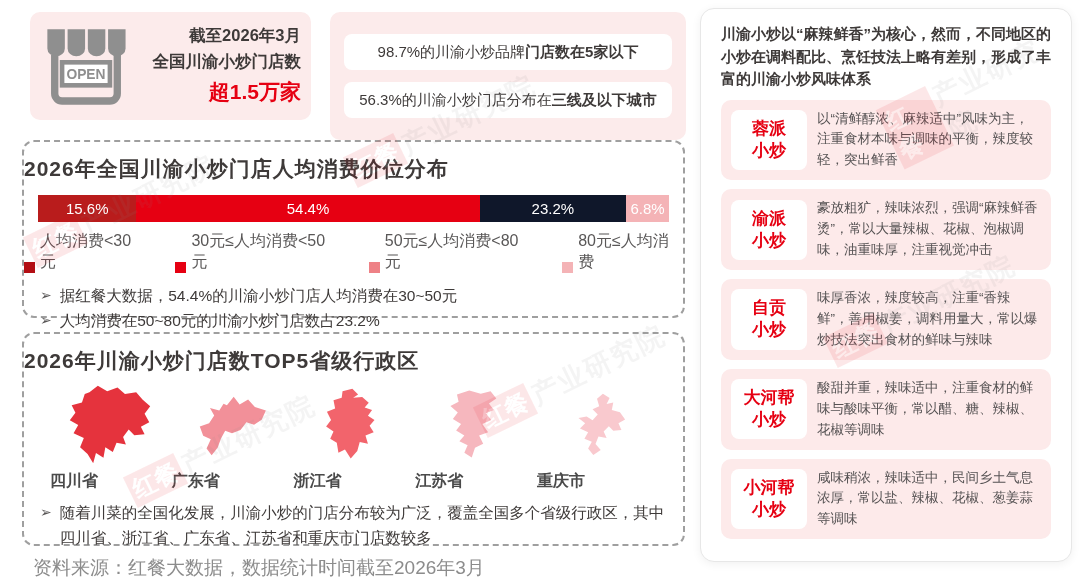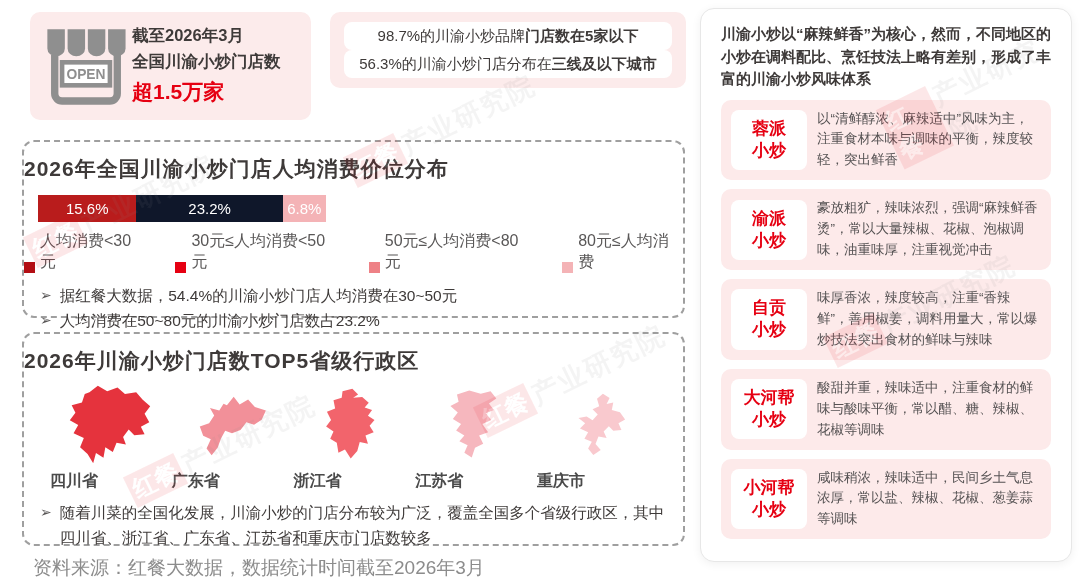--- a/index.html
+++ b/index.html
@@ -4,24 +4,24 @@
 <style>
   * { margin:0; padding:0; box-sizing:border-box; }
   html,body { background:#ffffff; }
   body { font-family:"Liberation Sans","DejaVu Sans",sans-serif; }
   .canvas { position:relative; width:1080px; height:579px; background:#ffffff; overflow:hidden; }
 
   
   .pinkbox { position:absolute; background:#fcebeb; border-radius:10px; }
   .storebox { left:30px; top:12px; width:281px; height:108px; display:flex; align-items:center; padding:8px 10px; }
   .store-icon { width:92px; height:88px; flex:0 0 auto; }
-  .store-text { flex:1; text-align:left; color:#3e3a39; font-size:16.5px; font-weight:600; line-height:1.55; }
+  .store-text { flex:1; text-align:right; color:#3e3a39; font-size:16.5px; font-weight:600; line-height:1.55; }
   .store-highlight { color:#e60012; font-size:21px; font-weight:800; margin-top:2px; }
 
-  .statbox { left:330px; top:12px; width:356px; height:76px; padding:10px 14px; display:flex; flex-direction:column; justify-content:space-evenly; }
+  .statbox { left:330px; top:12px; width:356px; height:128px; padding:10px 14px; display:flex; flex-direction:column; justify-content:space-evenly; }
   .pill { background:#ffffff; border-radius:8px; height:36px; display:flex; align-items:center; justify-content:center; font-size:15px; color:#3e3a39; }
   .pill .pfx { font-weight:500; }
   .pill .emph { font-weight:700; }
 
   
   .dashpanel { position:absolute; border:2px dashed #9f9f9f; border-radius:12px; background:transparent; }
   .panel-price { left:22px; top:140px; width:663px; height:178px; }
   .panel-top5  { left:22px; top:332px; width:663px; height:214px; }
   .panel-title { font-size:21px; font-weight:800; color:#3e3a39; margin-top:13px; letter-spacing:1px; }
 
@@ -98,20 +98,21 @@
       <div class="pill">
         <span class="pfx">56.3%的川渝小炒门店分布在</span>
           <span class="emph">三线及以下城市</span>
       </div>
     </div>
 
     <div class="dashpanel panel-price">
       <div class="panel-title">2026年全国川渝小炒门店人均消费价位分布</div>
       <div class="stacked-bar">
           <div class="seg" style="width: 15.6%; background: #b91c1c;">15.6%</div>
+          <div class="seg" style="width: 54.4%; background: rgb(230, 0, 18);">54.4%</div>
           <div class="seg" style="width: 23.2%; background: #0f172a;">23.2%</div>
           <div class="seg" style="width: 6.8%; background: rgb(244, 179, 182);">6.8%</div>
         </div>
       <div class="legend">
           <span class="legend-item">
             <span class="legend-swatch" style="background: rgb(179, 14, 20);"></span>
             <span>人均消费&lt;30元</span>
           </span>
           <span class="legend-item">
             <span class="legend-swatch" style="background: rgb(230, 0, 18);"></span>

